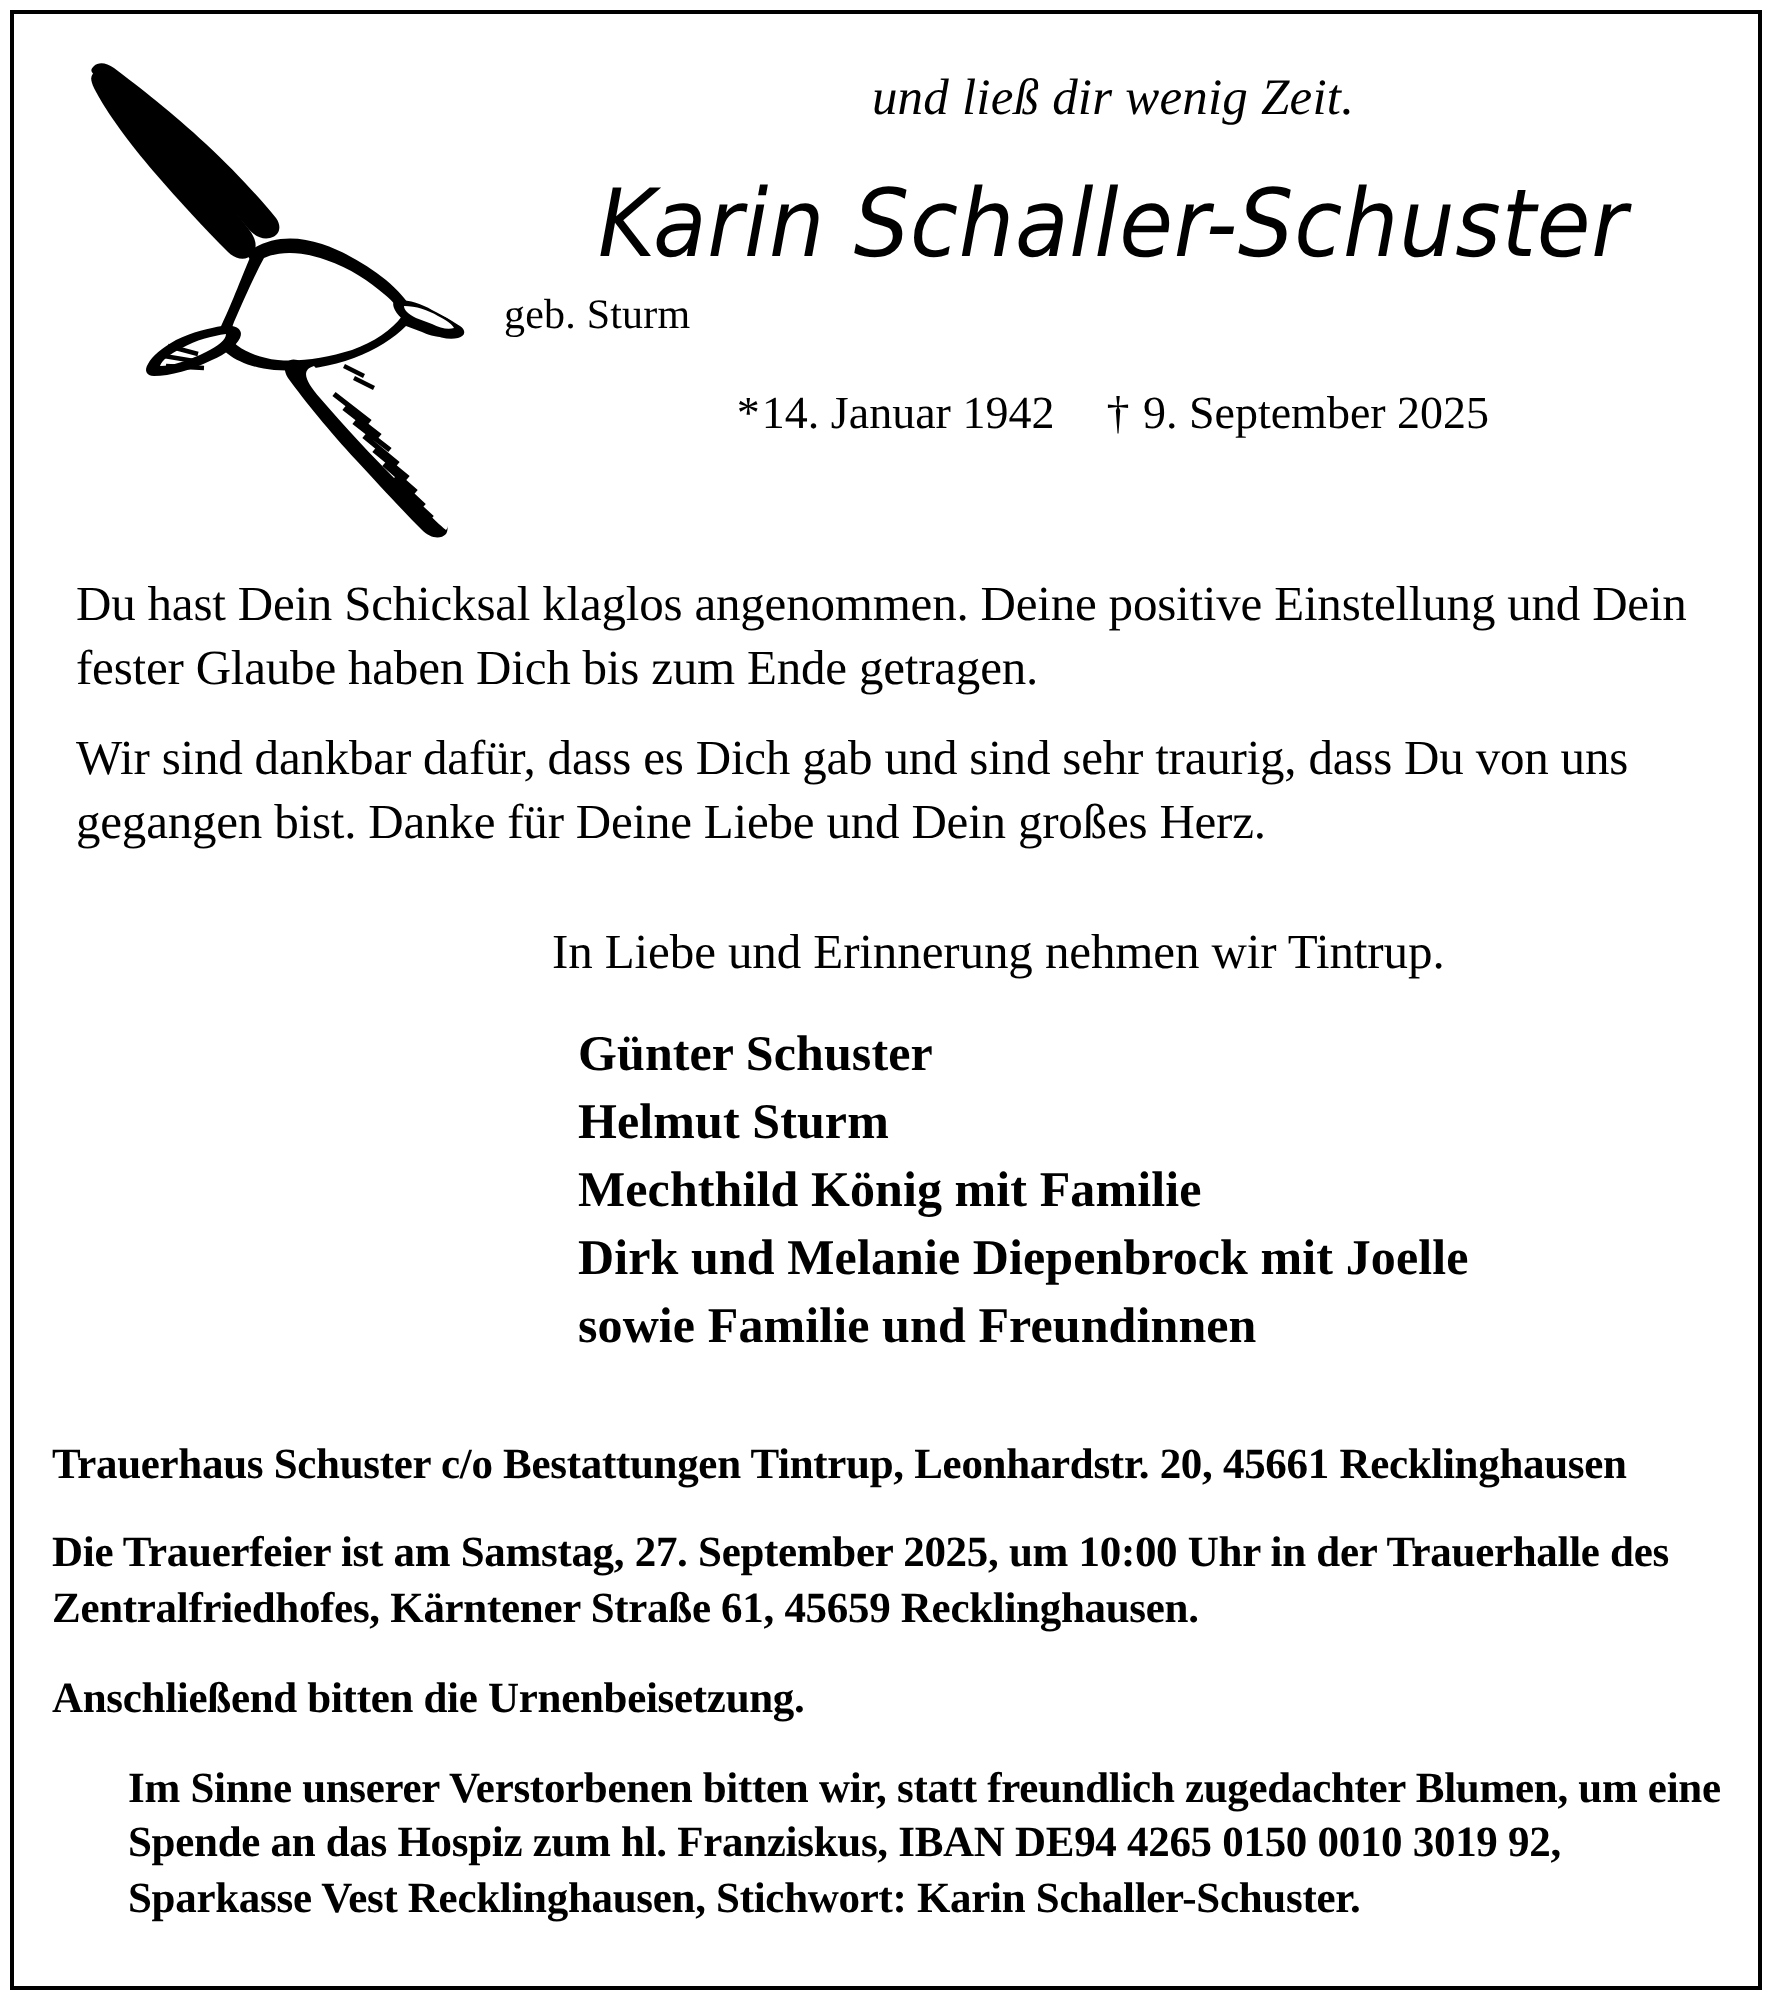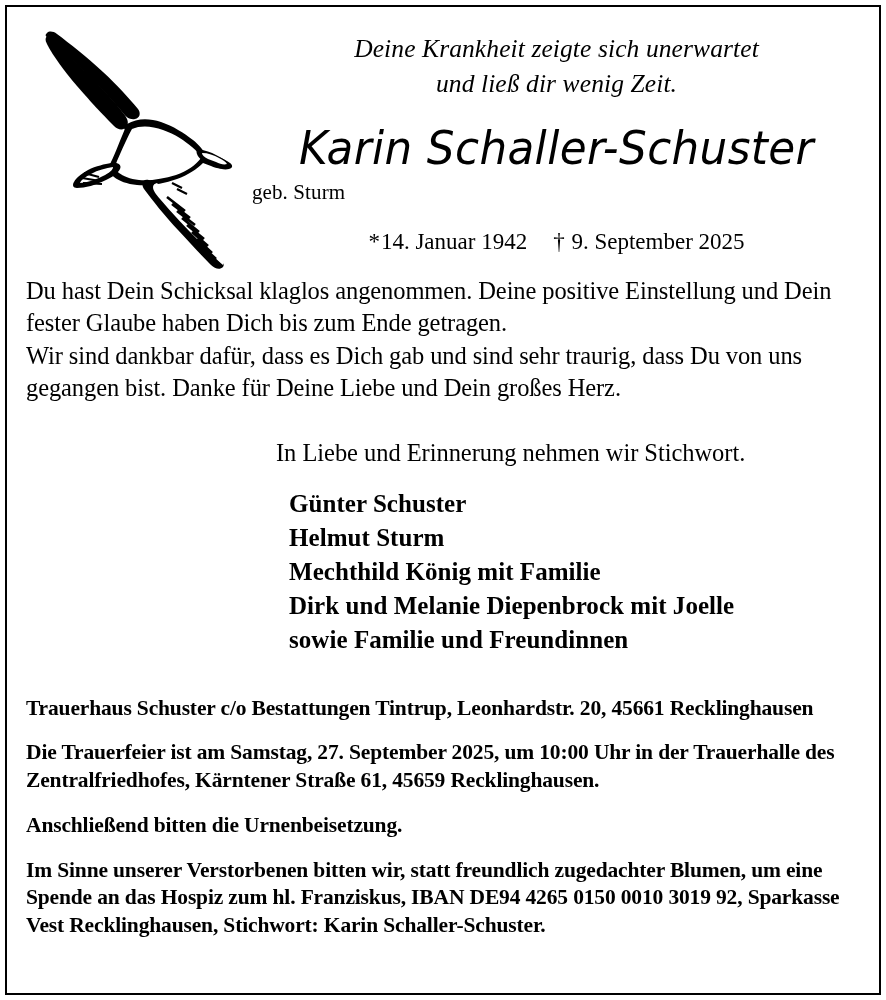--- a/index.html
+++ b/index.html
@@ -95,21 +95,21 @@
   
   .body-wrap {
     padding: 0 18px 0 19px;
   }
 
   .tribute {
     font-size: 24.5px;
     line-height: 1.32;
     letter-spacing: -0.1px;
   }
-  .tribute p { margin: 0; }
+  .tribute p { margin: 12px; }
 
   .farewell {
     font-size: 24.5px;
     margin-top: 35px;
     padding-left: 250px;
     letter-spacing: -0.05px;
   }
 
   .mourners {
     margin-top: 20px;
@@ -123,21 +123,21 @@
 
   
   .details {
     margin-top: 38px;
     padding: 0 18px 0 19px;
     font-size: 21.5px;
     line-height: 1.29;
     letter-spacing: -0.15px;
   }
   .details p { margin: 0 0 17px 0; font-weight: bold; }
-  .details p:last-child { margin-bottom: 0; }
+  .details p:last-child { margin-bottom: 0; margin-left: 38px; }
 </style>
 </head>
 <body>
 
 <div class="notice">
   <div class="frame">
 
     <div class="header">
 
       <div class="bird">
@@ -190,40 +190,39 @@
             <path d="M128 172 L146 186 M133 179 L151 193 M138 186 L156 200
                      M143 193 L160 207 M148 200 L165 214 M153 207 L169 221
                      M158 214 L173 228 M163 221 L177 234 M168 228 L180 239" stroke="#000000" stroke-width="2.6" fill="none"></path>
             <path d="M133 158 L143 163 M138 164 L148 169" stroke="#000000" stroke-width="2.2" fill="none"></path>
           </g>
         </svg>
       </div>
 
       <div class="header-text">
         <div class="epitaph">
-          <div>Deine Krankheit zeigte sich unerwartet</div>
           <div>und ließ dir wenig Zeit.</div>
         </div>
 
         <div class="deceased-name">Karin  Schaller-Schuster</div>
         <div class="maiden-name">geb. Sturm</div>
 
         <div class="dates">
           <span class="sym">*</span><span>14. Januar 1942</span><span class="gap"></span><span class="sym">†</span> <span>9. September 2025</span>
         </div>
       </div>
     </div>
 
     <div class="body-wrap">
       <div class="tribute">
         <p>Du hast Dein Schicksal klaglos angenommen. Deine positive Einstellung und Dein fester Glaube haben Dich bis zum Ende getragen.</p>
         <p>Wir sind dankbar dafür, dass es Dich gab und sind sehr traurig, dass Du von uns gegangen bist. Danke für Deine Liebe und Dein großes Herz.</p>
       </div>
 
-      <div class="farewell">In Liebe und Erinnerung nehmen wir Stichwort.</div>
+      <div class="farewell">In Liebe und Erinnerung nehmen wir Tintrup.</div>
 
       <div class="mourners">
         <div>Günter Schuster</div>
         <div>Helmut Sturm</div>
         <div>Mechthild König mit Familie</div>
         <div>Dirk und Melanie Diepenbrock mit Joelle</div>
         <div>sowie Familie und Freundinnen</div>
       </div>
     </div>
 

